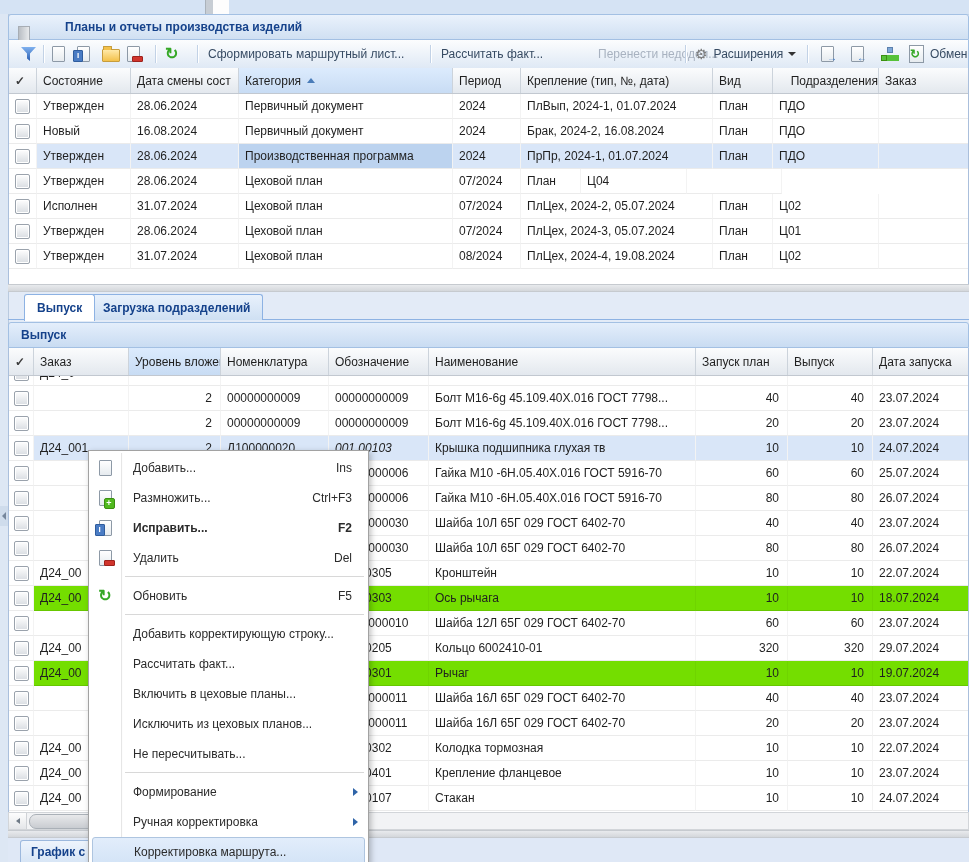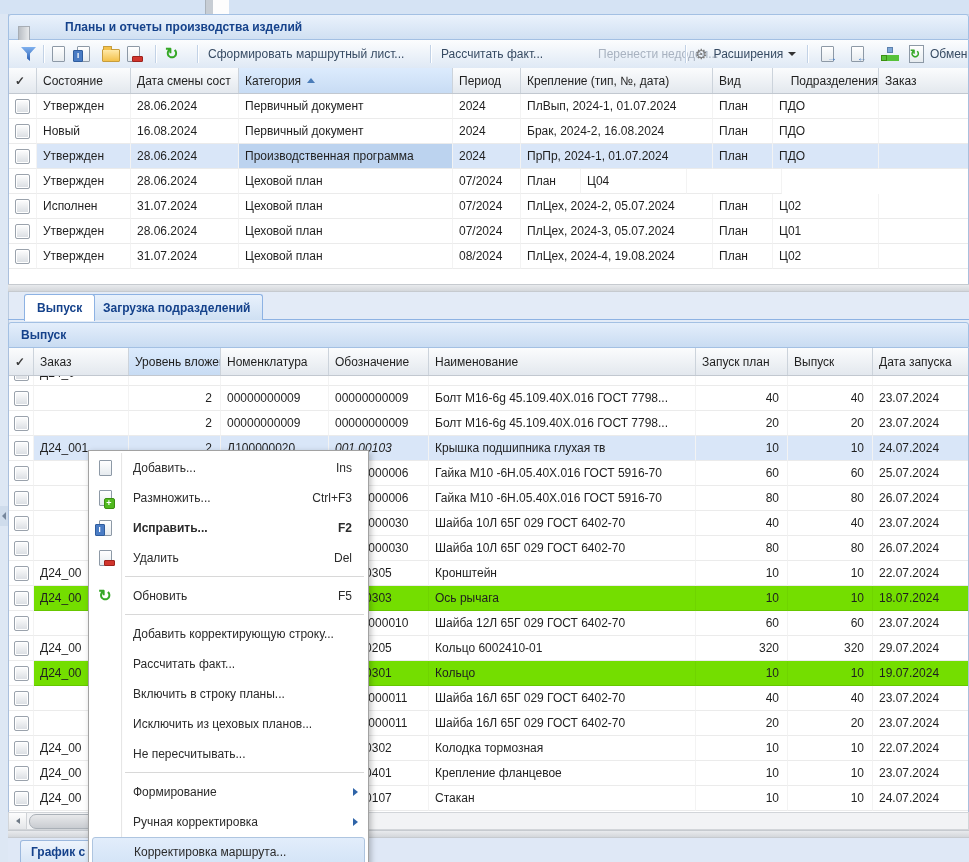--- a/index.html
+++ b/index.html
@@ -517,21 +517,21 @@
       <div class="g-c" style="width: 100px;">29.07.2024</div>
     </div>
     <div class="g-row hl-green" style="height: 25px;">
       <div class="g-c chk-cell" style="width: 25px;">
         <span class="checkbox"></span>
       </div>
       <div class="g-c" style="width: 95px;">Д24_00</div>
       <div class="g-c num" style="width: 92px;"></div>
       <div class="g-c" style="width: 108px;"></div>
       <div class="g-c" style="width: 100px;">001.00301</div>
-      <div class="g-c" style="width: 267px;">Кольцо</div>
+      <div class="g-c" style="width: 267px;">Рычаг</div>
       <div class="g-c num" style="width: 92px;">10</div>
       <div class="g-c num" style="width: 85px;">10</div>
       <div class="g-c" style="width: 100px;">19.07.2024</div>
     </div>
     <div class="g-row" style="height: 25px;">
       <div class="g-c chk-cell" style="width: 25px;">
         <span class="checkbox"></span>
       </div>
       <div class="g-c" style="width: 95px;"></div>
       <div class="g-c num" style="width: 92px;"></div>
@@ -652,21 +652,21 @@
     <div class="menu-item">
       <span class="menu-icon"></span>
       <span class="mi-label nowrap">Добавить корректирующую строку...</span>
     </div>
     <div class="menu-item">
       <span class="menu-icon"></span>
       <span class="mi-label nowrap">Рассчитать факт...</span>
     </div>
     <div class="menu-item">
       <span class="menu-icon"></span>
-      <span class="mi-label nowrap">Включить в строку планы...</span>
+      <span class="mi-label nowrap">Включить в цеховые планы...</span>
     </div>
     <div class="menu-item">
       <span class="menu-icon"></span>
       <span class="mi-label nowrap">Исключить из цеховых планов...</span>
     </div>
     <div class="menu-item">
       <span class="menu-icon"></span>
       <span class="mi-label nowrap">Не пересчитывать...</span>
     </div>
     <div class="menu-sep"></div>

